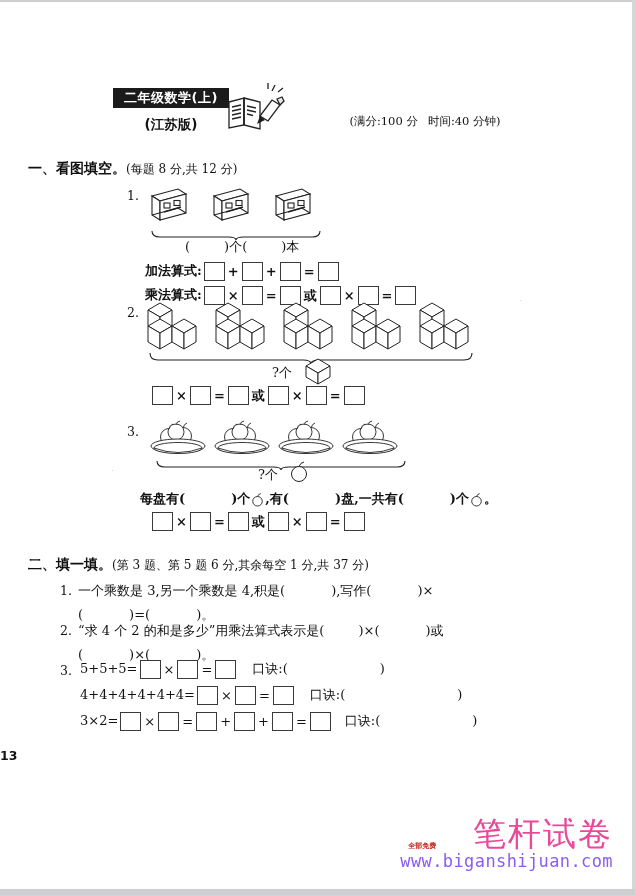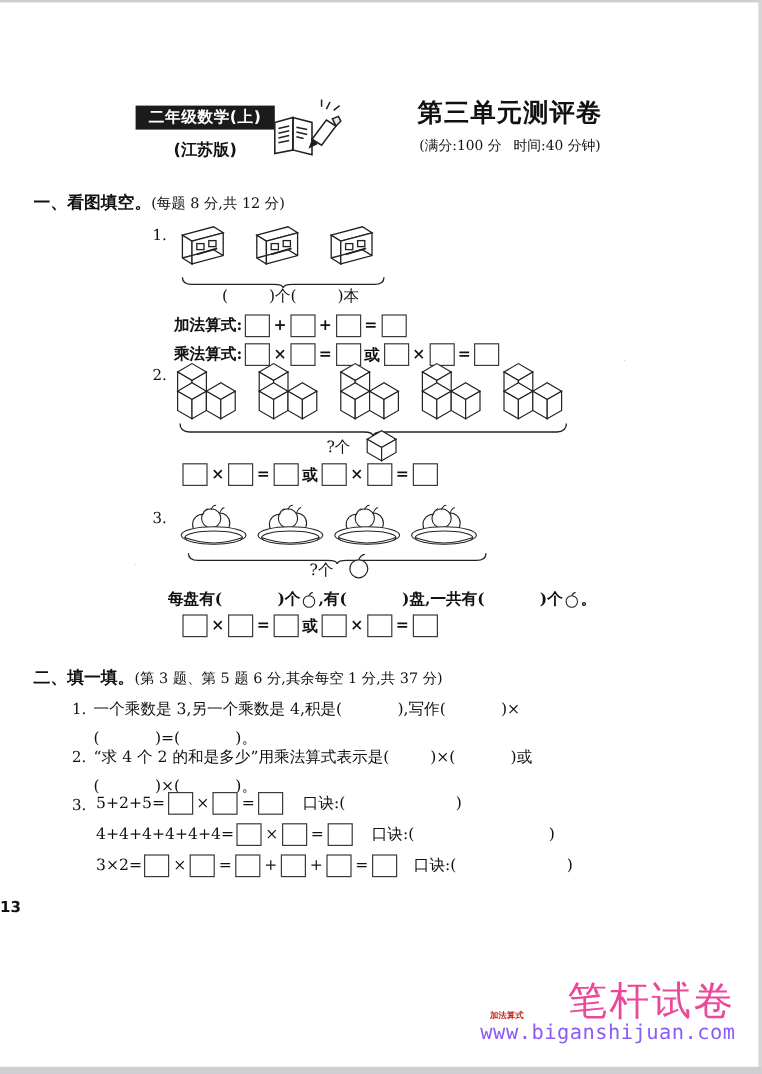--- a/index.html
+++ b/index.html
@@ -99,21 +99,20 @@
         </g>
         <g fill="none" stroke="#222" stroke-width="1.3">
           <path d="M36 36 L48 20 L56 25 L44 41 Z" fill="#fff"></path>
           <path d="M56 25 L60 21 L58 17 L53 19 Z" fill="#e8e8e8"></path>
           <path d="M36 36 L33 44 L41 40 Z" fill="#1d1d1d" stroke="none"></path>
           <path d="M48 11 L51 5 M54 12 L59 8 M44 9 L44 3"></path>
         </g>
       </svg>
     </div>
 
-    <div class="exam-title">第三单元测评卷</div>
     <div class="exam-sub">
       <span>(满分:100 分</span><span class="sp"></span><span>时间:40 分钟)</span>
     </div>
   </div>
 
   <div class="sec-head" style="left:28px;top:160px;">
     <span>一、看图填空。</span><span class="pts">(每题 8 分,共 12 分)</span>
   </div>
 
   <div class="qnum" style="left:127px;top:188px;">1.</div>
@@ -295,33 +294,33 @@
   <div class="qnum" style="left:60px;top:623px;">2.</div>
   <div class="txt" style="left:78px;top:622px;">
     <span>“求 4 个 2 的和是多少”用乘法算式表示是(</span><span class="blank-sm"></span><span>)×(</span><span class="blank-md"></span><span>)或</span>
   </div>
   <div class="txt" style="left:78px;top:646px;">
     <span>(</span><span class="blank-md"></span><span>)×(</span><span class="blank-md"></span><span>)。</span>
   </div>
 
   <div class="qnum" style="left:60px;top:663px;">3.</div>
   <div class="txt" style="left:80px;top:660px;">
-    <span>5+2+5=</span><span class="bx"></span><span class="op">×</span><span class="bx"></span><span class="op">=</span><span class="bx"></span><span style="display:inline-block;width:14px;"></span><span>口诀:(</span><span class="blank-lg"></span><span>)</span>
+    <span>5+5+5=</span><span class="bx"></span><span class="op">×</span><span class="bx"></span><span class="op">=</span><span class="bx"></span><span style="display:inline-block;width:14px;"></span><span>口诀:(</span><span class="blank-lg"></span><span>)</span>
   </div>
   <div class="txt" style="left:80px;top:686px;">
     <span>4+4+4+4+4+4=</span><span class="bx"></span><span class="op">×</span><span class="bx"></span><span class="op">=</span><span class="bx"></span><span style="display:inline-block;width:14px;"></span><span>口诀:(</span><span class="blank-xl"></span><span>)</span>
   </div>
   <div class="txt" style="left:80px;top:712px;">
     <span>3×2=</span><span class="bx"></span><span class="op">×</span><span class="bx"></span><span class="op">=</span><span class="bx"></span><span class="op">+</span><span class="bx"></span><span class="op">+</span><span class="bx"></span><span class="op">=</span><span class="bx"></span><span style="display:inline-block;width:12px;"></span><span>口诀:(</span><span class="blank-lg"></span><span>)</span>
   </div>
 
   <div class="pageno">13</div>
 
   <div class="wm">
     <div class="wm-cn">笔杆试卷</div>
     <div class="wm-url">www.biganshijuan.com</div>
-    <div class="wm-free">加法算式</div>
+    <div class="wm-free">全部免费</div>
   </div>
 
   <div class="speck" style="left:96px;top:172px;"></div>
   <div class="speck" style="left:520px;top:300px;"></div>
   <div class="speck" style="left:112px;top:470px;"></div>
 </div>
 
 </body></html>

